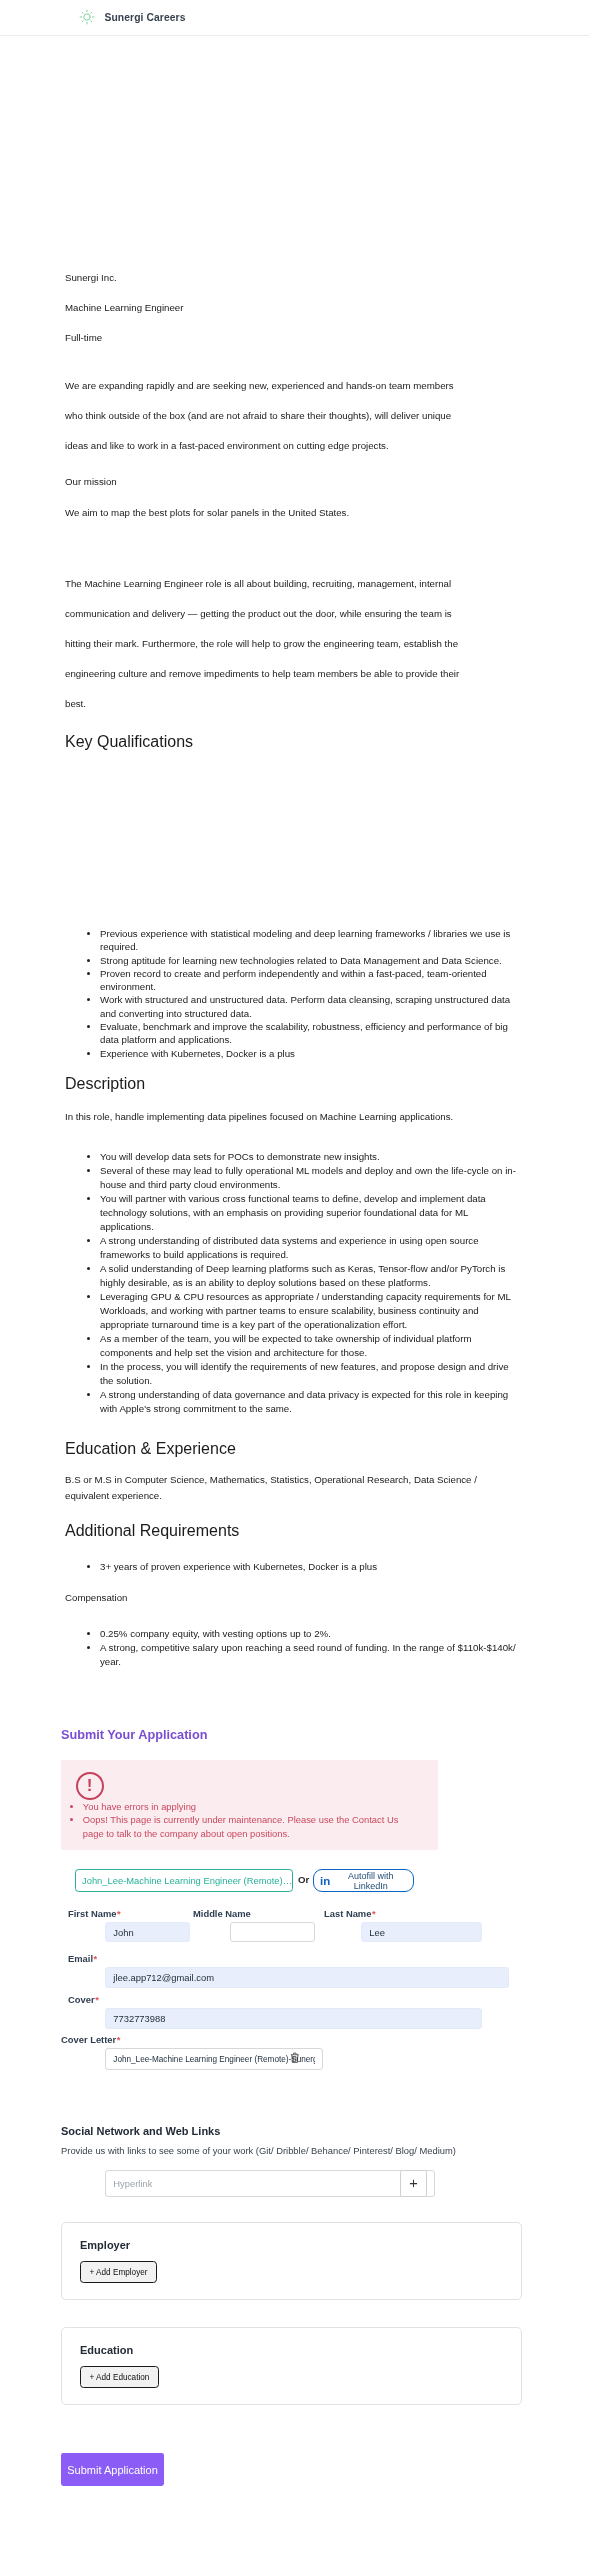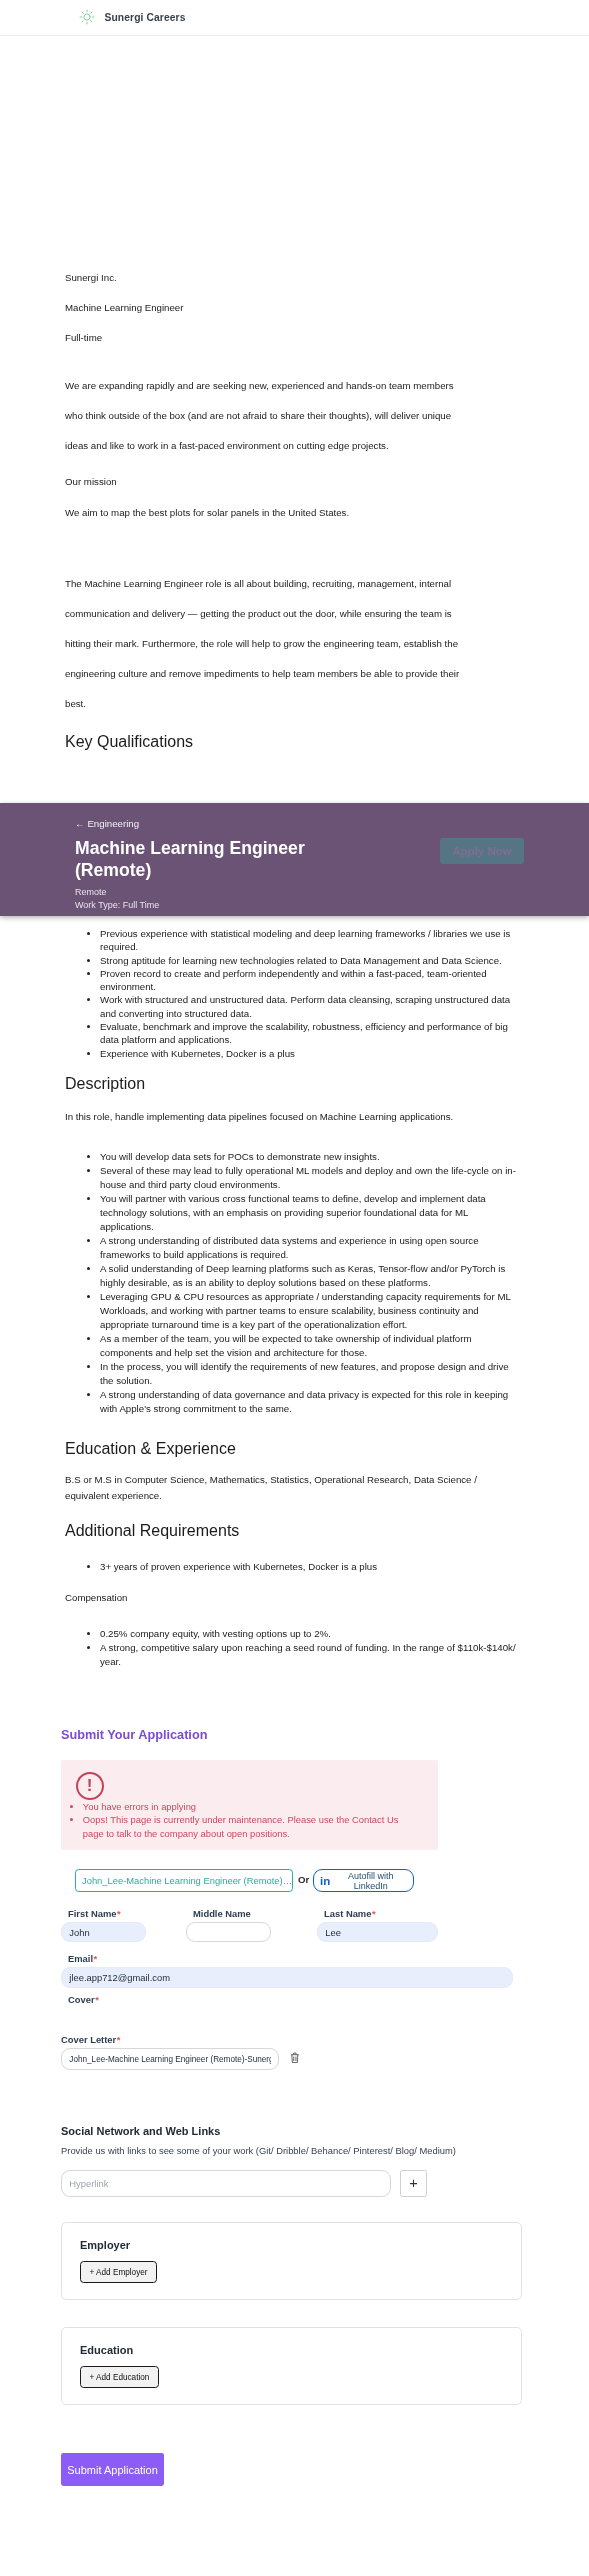--- a/index.html
+++ b/index.html
@@ -43,21 +43,21 @@
         white-space:nowrap;overflow:hidden;box-sizing:border-box;padding:0 6px;}
   .or{position:absolute;left:298px;top:1874px;font-size:9.7px;color:#2b2b2b;font-weight:700;}
   .liburl{position:absolute;left:313px;top:1869px;width:101px;height:23px;border:0.6px solid #0a66c2;border-radius:9px;
           background:#fff;display:flex;align-items:center;justify-content:center;gap:4.2px;box-sizing:border-box;}
   .liburl .inlogo{color:#0a66c2;font-weight:800;font-size:11.5px;}
   .liburl .libl{color:#234e75;font-size:9px;}
 
   .flabel{position:absolute;font-size:9.4px;font-weight:700;color:#2e3d50;}
   .req{color:#e05252;margin-left:0.6px;}
   .finput{position:absolute;box-sizing:border-box;font-family:inherit;font-size:9.4px;color:#1d2b3a;
-          border-radius:9px;border:0.6px solid #d8d8d8;background:#fff;padding:0 7.3px;}
+          border-radius:3px;border:0.6px solid #d8d8d8;background:#fff;padding:0 7.3px;margin-left:44px;}
   .filled{background:#e8eefb;border:0.6px solid #e3eaf9;}
 
   .soc-h{position:absolute;left:61px;top:2125px;font-size:11px;font-weight:700;color:#222b36;}
   .soc-s{position:absolute;left:61px;top:2145px;font-size:9.4px;color:#39434e;}
   .plusbtn{position:absolute;left:400px;top:2170px;width:27px;height:27px;border:0.6px solid #cfcfcf;border-radius:2.4px;
            background:#fff;font-size:14.6px;color:#333;font-family:inherit;line-height:1;}
 
   .card{position:absolute;left:61px;width:459px;height:76px;border:0.6px solid #e2e2e2;border-radius:4.9px;background:#fff;}
   .card .ch{position:absolute;left:18px;top:16px;font-size:11px;font-weight:700;color:#222b36;}
   .addbtn{position:absolute;left:18px;top:38px;height:22.4px;padding:0 8.5px;background:#f2f2f2;
@@ -87,30 +87,20 @@
   <div class="jline" style="top:302px">Machine Learning Engineer</div>
   <div class="jline" style="top:332px">Full-time</div>
 
   <div class="para" style="top:371px">We are expanding rapidly and are seeking new, experienced and hands-on team members who think outside of the box (and are not afraid to share their thoughts), will deliver unique ideas and like to work in a fast-paced environment on cutting edge projects.</div>
   <div class="para" style="top:467px">Our mission</div>
   <div class="para" style="top:498px">We aim to map the best plots for solar panels in the United States.</div>
   <div class="para" style="top:569px">The Machine Learning Engineer role is all about building, recruiting, management, internal communication and delivery — getting the product out the door, while ensuring the team is hitting their mark. Furthermore, the role will help to grow the engineering team, establish the engineering culture and remove impediments to help team members be able to provide their best.</div>
 
   <div class="h2" style="top:733px">Key Qualifications</div>
 
-  <div class="banner">
-    <div class="back">
-      <span>←</span>
-      <span>Engineering</span>
-    </div>
-    <div class="btitle">Machine Learning Engineer (Remote)</div>
-    <div class="bsub">Remote</div>
-    <div class="bsub2">Work Type: Full Time</div>
-    <button class="apply-btn">Apply Now</button>
-  </div>
 
   <ul class="blist" style="top:927px">
       <li>Previous experience with statistical modeling and deep learning frameworks / libraries we use is required.</li>
       <li>Strong aptitude for learning new technologies related to Data Management and Data Science.</li>
       <li>Proven record to create and perform independently and within a fast-paced, team-oriented environment.</li>
       <li>Work with structured and unstructured data. Perform data cleansing, scraping unstructured data and converting into structured data.</li>
       <li>Evaluate, benchmark and improve the scalability, robustness, efficiency and performance of big data platform and applications.</li>
       <li>Experience with Kubernetes, Docker is a plus</li>
     </ul>
 
@@ -170,25 +160,26 @@
   <input class="finput" style="left: 186px; top: 1922px; width: 85px; height: 20px;" type="text" value="">
 
   <div class="flabel" style="left:324px;top:1908px">
     <span>Last Name</span><span class="req">*</span>
   </div>
   <input class="finput filled" style="left: 317px; top: 1922px; width: 121px; height: 20px;" type="text" value="Lee">
 
   <div class="flabel" style="left:68px;top:1953px">
     <span>Email</span><span class="req">*</span>
   </div>
-  <input class="finput filled" style="left: 61px; top: 1967px; width: 452px; height: 21px;" type="text" value="jlee.app712@gmail.com">
+  <input class="finput filled" style="left: 61px; top: 1967px; width: 404px; height: 21px;" type="text" value="jlee.app712@gmail.com">
 
   <div class="flabel" style="left:68px;top:1994px">
     <span>Cover</span><span class="req">*</span>
   </div>
+  <input class="finput filled" style="left: 61px; top: 2008px; width: 377px; height: 20.6px;" type="text" value="7732773988">
 
   <div class="flabel" style="left:61px;top:2034px">
     <span>Cover Letter</span><span class="req">*</span>
   </div>
   <input class="finput" style="left: 61px; top: 2048px; width: 218px; height: 22px; font-size: 8.2px;" value="John_Lee-Machine Learning Engineer (Remote)-Sunergi.docx">
   <button class="trash">
     <span>
       <svg width="9.7" height="11.5" viewBox="0 0 16 19" fill="none" stroke="#3a3a3a" stroke-width="1.3">
         <path d="M1.5 4.5h13M6 4V1.8h4V4M3 4.5l.9 13h8.2l.9-13M6.2 7.5v7.5M9.8 7.5v7.5"></path>
       </svg>

